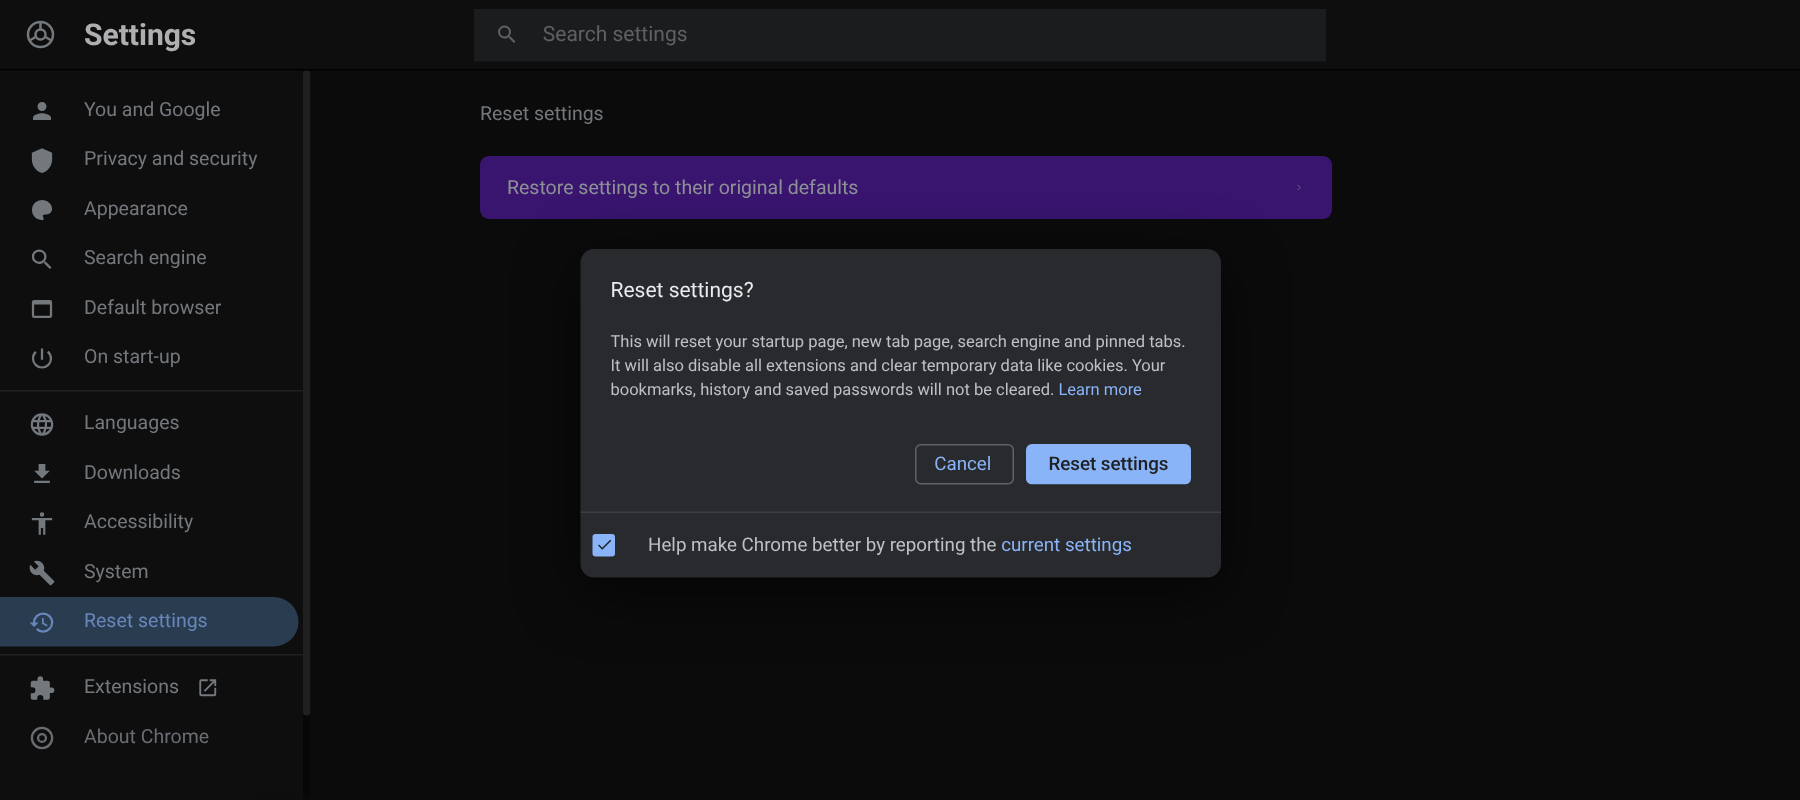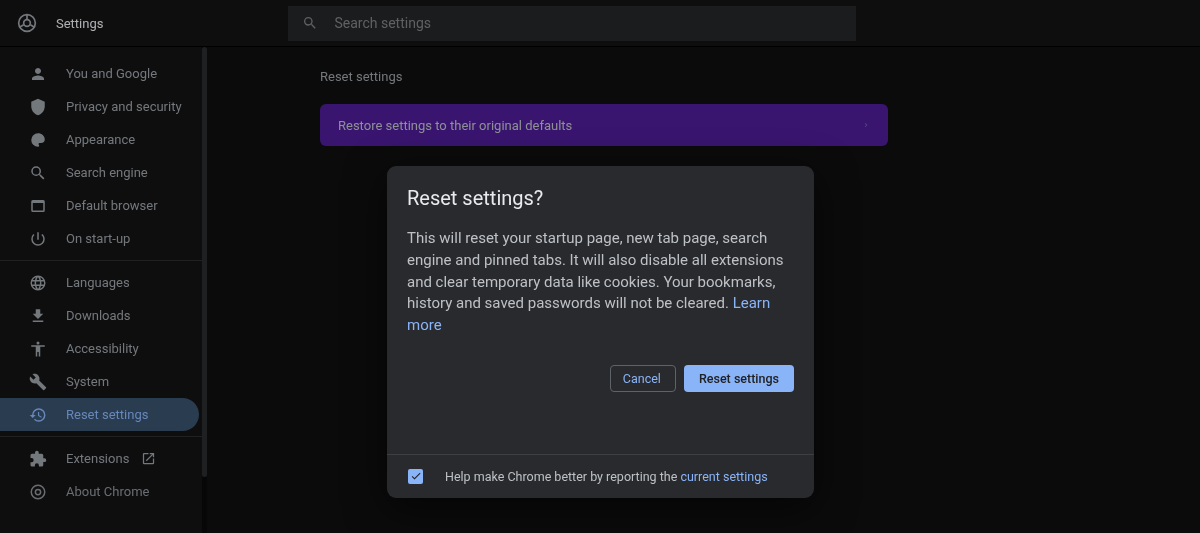--- a/index.html
+++ b/index.html
@@ -25,21 +25,21 @@
   }
   
   .header{
     height:47px;
     display:flex;align-items:center;
     border-bottom:1px solid #000;
     padding-left:16px;
     background:#131314;
   }
   .chrome-logo{width:22px;height:22px;margin-right:18px;display:flex;align-items:center;justify-content:center;}
-  .app-title{font-size:13px;color:var(--txt-0);font-weight:400;}
+  .app-title{font-size:20px;color:var(--txt-0);font-weight:700;}
   .search-wrap{
     margin-left:185px;
     width:568px;height:35px;
     background:#252629;
     border-radius:0;
     display:flex;align-items:center;
     padding:0 14px;
   }
   .search-wrap svg{flex:0 0 auto;margin-right:14px;}
   .search-input{
@@ -63,21 +63,21 @@
     background:#0a0a0a;
   }
   .side-scroll-thumb{
     position:absolute;right:0;top:0;width:5px;height:430px;
     background:#2a2b2e;border-radius:3px;
   }
   .side-group-sep{height:1px;background:#2c2d30;margin:5px 0;}
   .side-item{
     display:flex;align-items:center;
     height:33px;
-    padding-left:28px;
+    padding-left:18px;
     color:var(--txt-1);
     font-size:13px;
     cursor:pointer;
   }
   .side-item.first{margin-top:10px;}
   .side-item .ico{width:20px;height:20px;margin-right:18px;display:flex;align-items:center;justify-content:center;}
   .side-item.active{
     background:var(--pill);
     color:var(--blue);
     border-top-right-radius:17px;
@@ -119,36 +119,36 @@
   .dialog{
     position:absolute;
     left:387px;top:166px;
     width:427px;
     background:var(--bg-2);
     border-radius:9px;
     box-shadow:0 10px 40px rgba(0,0,0,.6);
     overflow:hidden;
   }
   .dlg-body{padding:20px 20px 18px 20px;}
-  .dlg-title{font-size:20px;color:var(--txt-0);margin-bottom:18px;}
-  .dlg-text{font-size:15px;line-height:1.45;color:var(--txt-2);}
+  .dlg-title{font-size:14px;color:var(--txt-0);margin-bottom:18px;}
+  .dlg-text{font-size:11px;line-height:1.45;color:var(--txt-2);}
   .dlg-text a{color:var(--blue);text-decoration:none;cursor:pointer;}
   .dlg-actions{display:flex;justify-content:flex-end;gap:8px;margin-top:28px;}
   .btn{
     height:27px;padding:0 14px;border-radius:4px;font-size:12.5px;
     display:flex;align-items:center;justify-content:center;cursor:pointer;
     border:1px solid transparent;
   }
   .btn-outline{border-color:#5f6368;color:var(--blue);background:transparent;padding-left:12px;}
   .btn-primary{background:var(--blue);color:#202124;font-weight:500;}
   .dlg-footer{
     border-top:1px solid var(--border);
-    padding:14px 21px;
+    padding:14px 8px;
     display:flex;
-    font-size:12.5px;color:var(--txt-2);margin-top:44px;
+    font-size:12.5px;color:var(--txt-2);
   }
   .chk{
     width:15px;height:15px;border-radius:2px;
     background:var(--blue);
     display:flex;align-items:center;justify-content:center;
     margin-right:22px;flex:0 0 auto;cursor:pointer;
   }
   .dlg-footer a{color:var(--blue);text-decoration:none;cursor:pointer;}
   svg{display:block;}
 </style>

